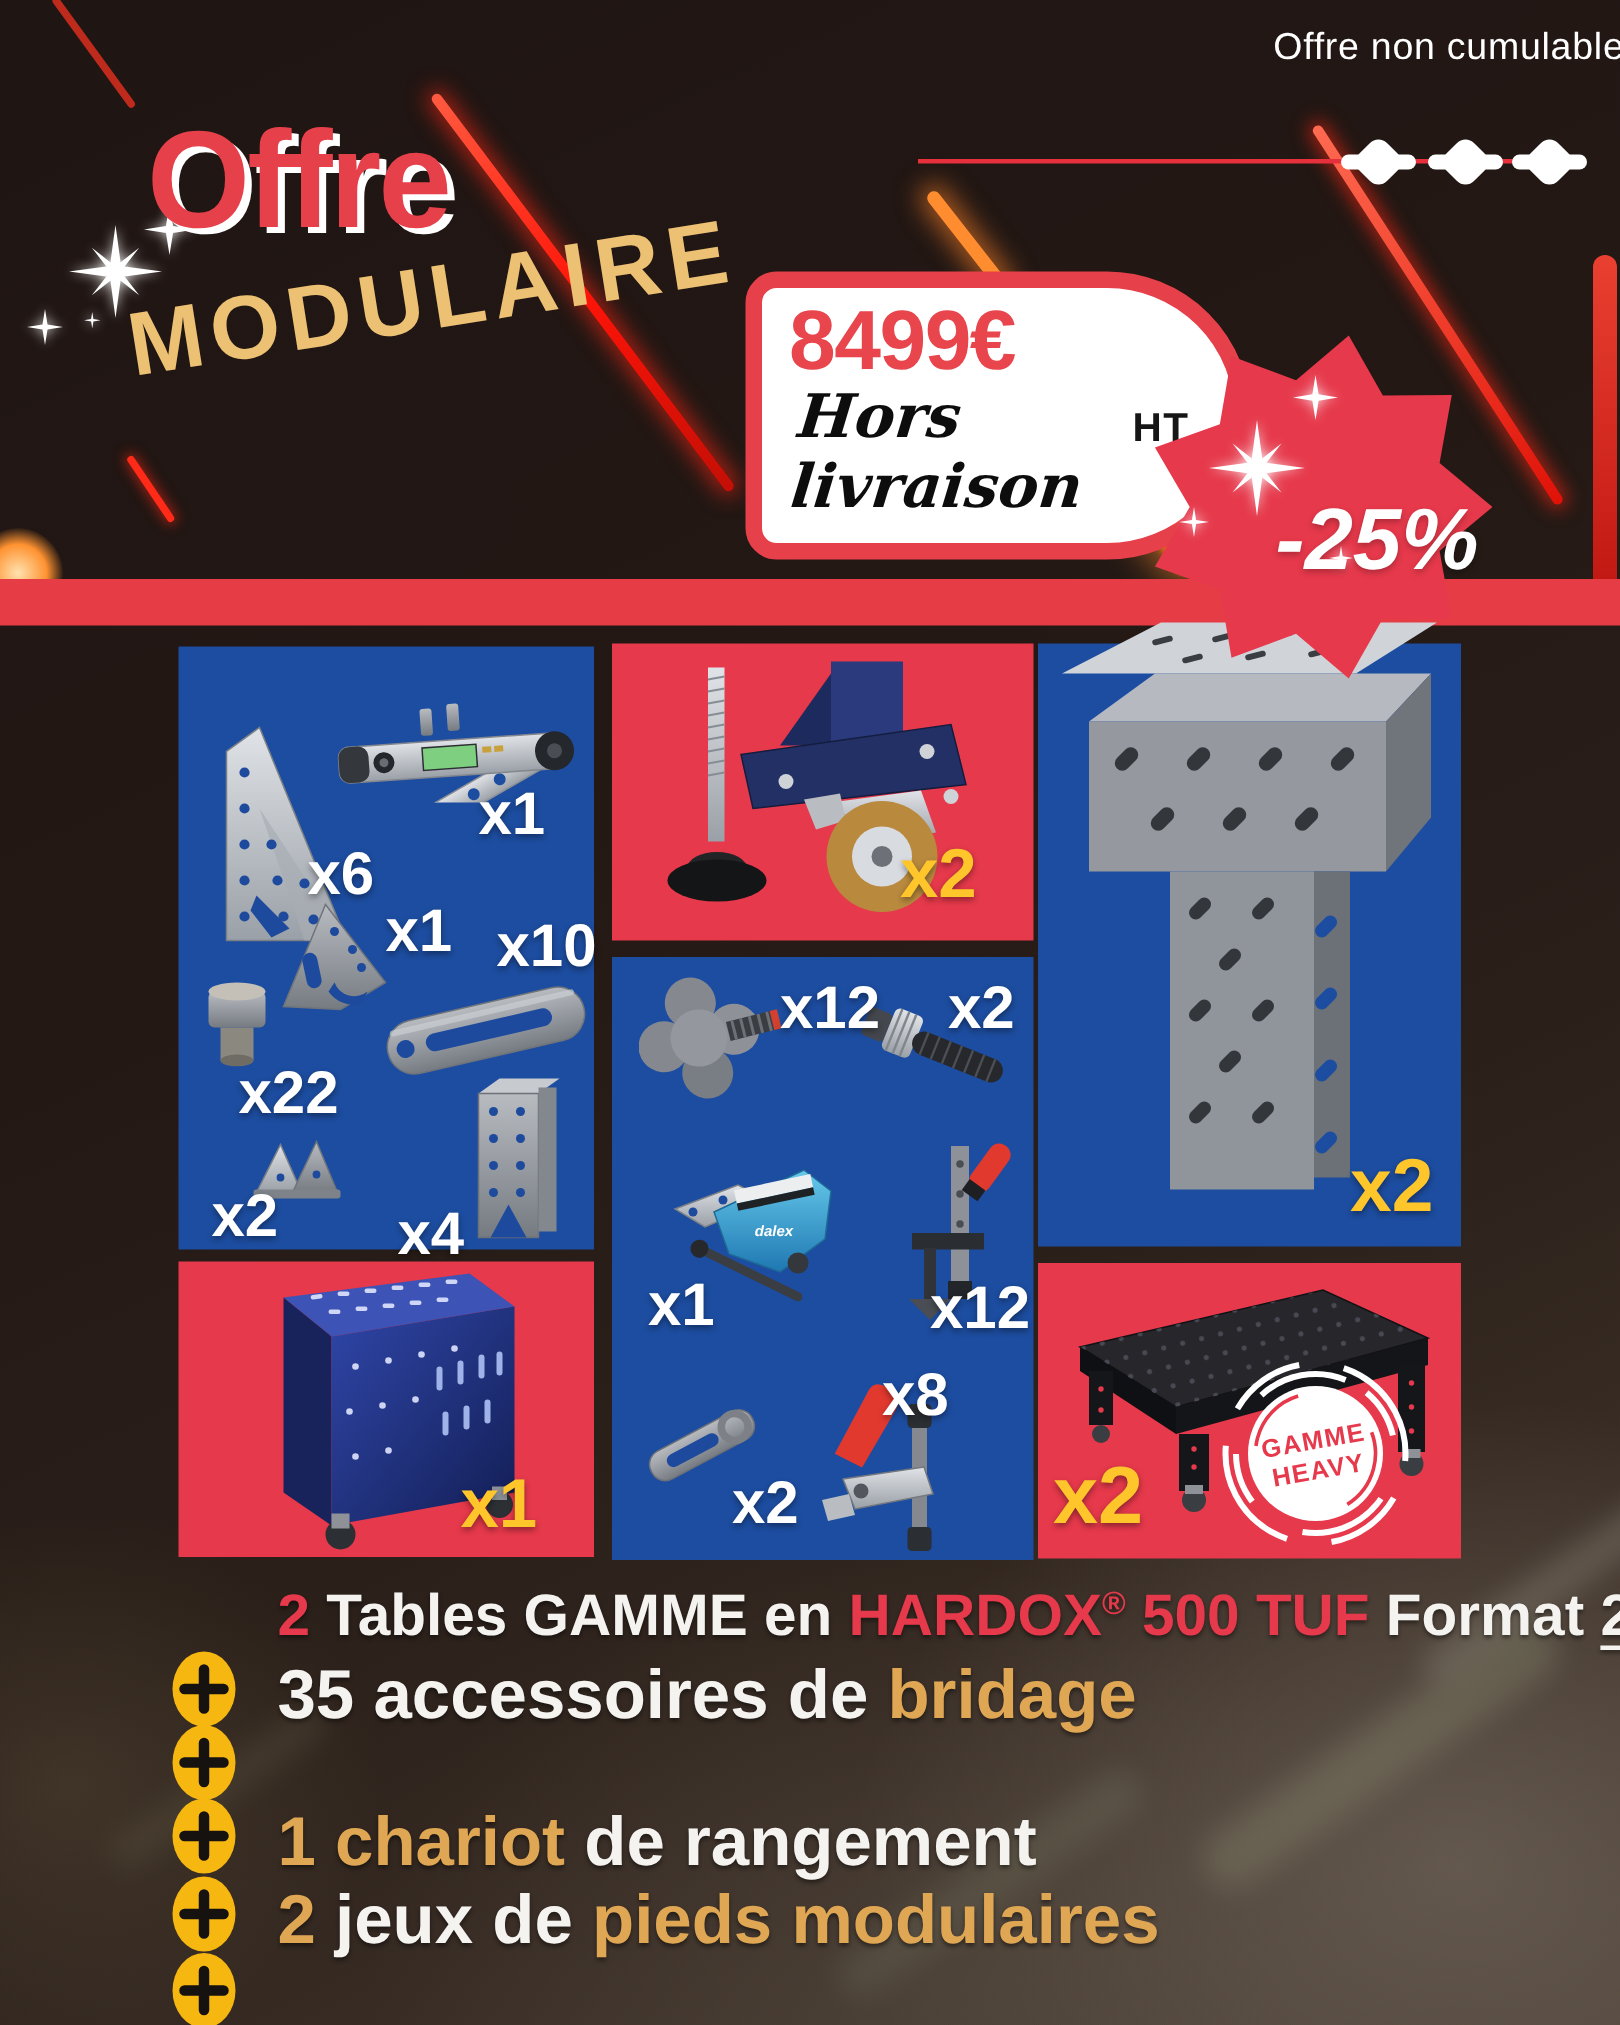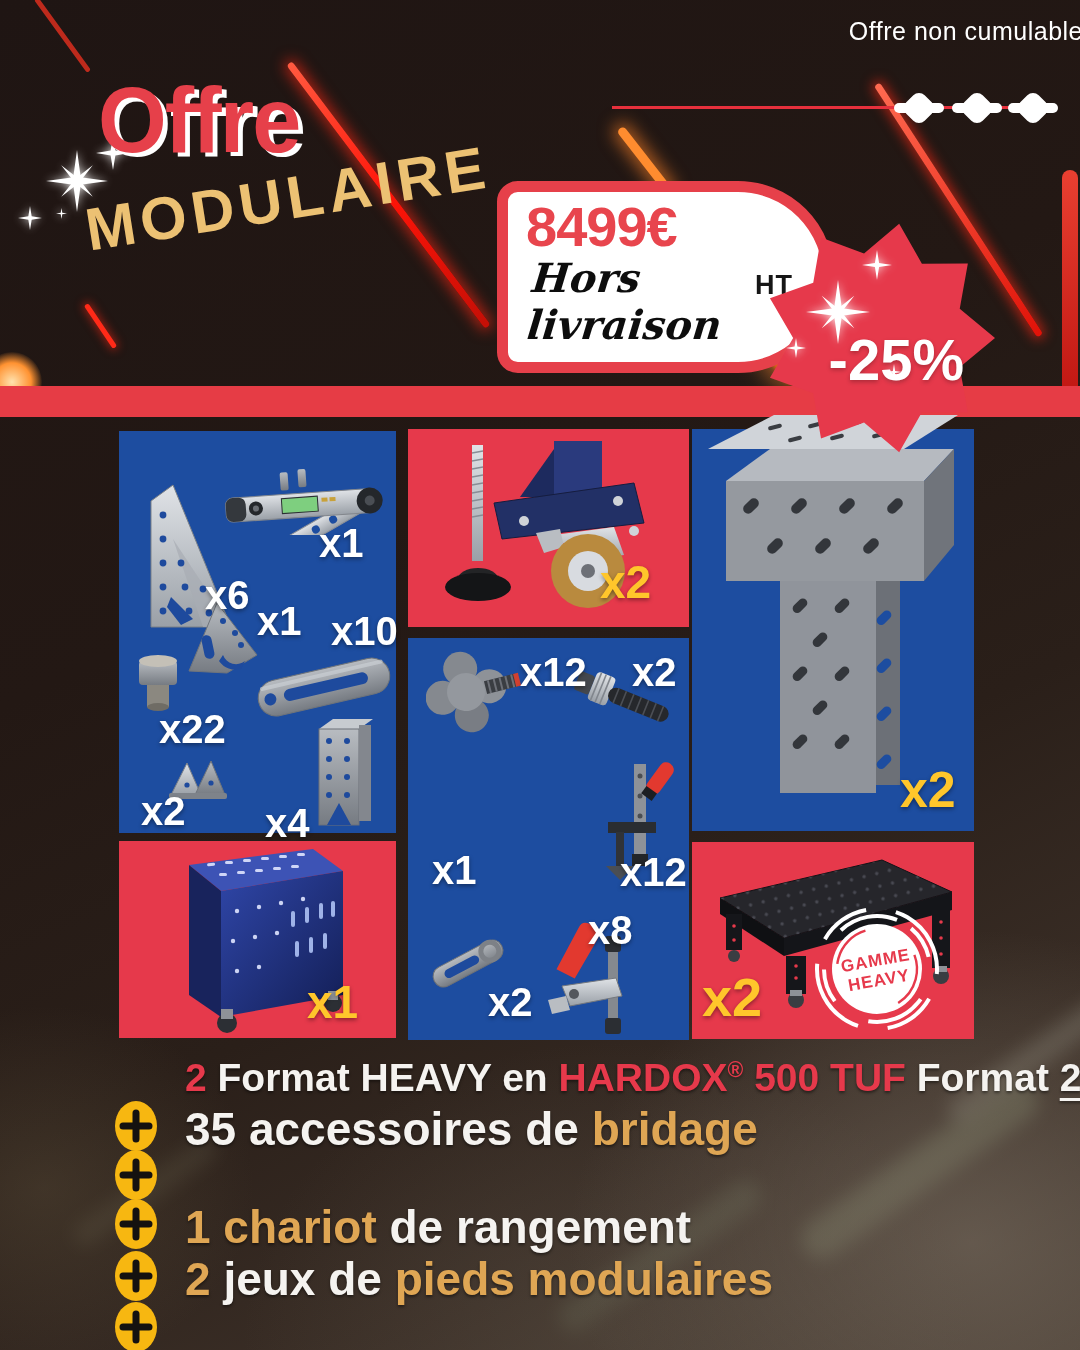--- a/index.html
+++ b/index.html
@@ -27,22 +27,22 @@
   .deco-dia .bar{position:absolute;left:0;top:11px;width:50px;height:10px;background:#fff;border-radius:5px;}
   .deco-dia .sq{position:absolute;left:12px;top:3px;width:26px;height:26px;background:#fff;border-radius:8px;transform:rotate(45deg);}
   
   .price-badge{position:absolute;left:497px;top:181px;width:337px;height:192px;background:#fff;
     border:11px solid #e6404a;border-radius:26px 120px 120px 26px;box-sizing:border-box;z-index:4;}
   .price-amount{position:absolute;left:18px;top:2px;font-size:56px;font-weight:900;color:#e8454d;letter-spacing:-1px;}
   .price-ht{position:absolute;right:30px;top:78px;font-size:27px;font-weight:800;color:#161616;letter-spacing:1px;}
   .price-note{position:absolute;left:22px;bottom:14px;font-size:40px;font-weight:700;font-style:italic;
     font-family:"DejaVu Serif",serif;color:#0d0d0d;transform:skewX(-6deg);}
   .starburst{position:absolute;left:763px;top:222px;width:232px;height:232px;z-index:5;}
-  .discount{position:absolute;left:800px;top:326px;width:164px;text-align:right;font-size:58px;font-weight:800;
-    color:#fff;z-index:6;text-shadow:0 2px 4px rgba(0,0,0,.25);}
+  .discount{position:absolute;left:836px;top:326px;width:164px;text-align:center;font-size:58px;font-weight:800;
+    color:#fff;z-index:6;text-shadow:0 2px 4px rgba(0,0,0,.25);font-style:italic;}
   .red-band{position:absolute;left:0;top:386px;width:1080px;height:31px;background:#e63c45;z-index:2;}
   
   .panel{position:absolute;z-index:3;}
   .panel.blue{background:#1d4da0;}
   .panel.red{background:#e6394b;}
   .item{position:absolute;}
   .cnt{position:absolute;font-weight:800;font-size:40px;color:#fff;line-height:1;
     text-shadow:0 2px 4px rgba(0,0,0,.40);}
   .cnt.yellow{color:#ffc62b;}
   .cnt.s46{font-size:46px;} .cnt.s50{font-size:50px;} .cnt.s54{font-size:54px;}
@@ -261,21 +261,21 @@
             <circle cx="36" cy="44" r="3"></circle>
           <circle cx="18" cy="62" r="3"></circle>
             <circle cx="36" cy="62" r="3"></circle>
           <circle cx="18" cy="80" r="3"></circle>
             <circle cx="36" cy="80" r="3"></circle>
           <polygon points="16,110 40,110 28,88"></polygon>
         </g>
       </svg>
     </div>
     <span class="cnt" style="left:200px;top:92px;">x1</span>
-    <span class="cnt" style="left:86px;top:132px;margin-top:12px;">x6</span>
+    <span class="cnt" style="left:86px;top:132px;">x6</span>
     <span class="cnt" style="left:138px;top:170px;">x1</span>
     <span class="cnt" style="left:212px;top:180px;">x10</span>
     <span class="cnt" style="left:40px;top:278px;">x22</span>
     <span class="cnt" style="left:146px;top:338px;margin-top:34px;">x4</span>
     <span class="cnt" style="left:22px;top:360px;">x2</span>
   </div>
 
   <div class="panel red" style="left:408px;top:429px;width:281px;height:198px;">
     <div class="item" style="left:28px;top:10px;width:226px;height:178px;">
       <svg viewBox="0 0 226 178" width="226" height="178">
@@ -392,20 +392,38 @@
           <g stroke="#4c4f55" stroke-width="1.6">
               <line x1="46" y1="26" x2="46" y2="42"></line>
               <line x1="54" y1="26" x2="54" y2="42"></line>
               <line x1="62" y1="26" x2="62" y2="42"></line>
               <line x1="70" y1="26" x2="70" y2="42"></line>
               <line x1="78" y1="26" x2="78" y2="42"></line>
               <line x1="86" y1="26" x2="86" y2="42"></line>
               <line x1="94" y1="26" x2="94" y2="42"></line>
             </g>
         </g>
+      </svg>
+    </div>
+    <div class="item" style="left:40px;top:112px;width:110px;height:126px;">
+      <svg viewBox="0 0 110 126" width="110" height="126">
+        <polygon points="2,56 44,40 64,50 22,68" fill="url(#mSteel)" stroke="#7d8288"></polygon>
+        <circle cx="14" cy="58" r="3" fill="#1e4a9d"></circle>
+          <circle cx="34" cy="50" r="3" fill="#1e4a9d"></circle>
+        <polygon points="28,58 88,30 106,44 102,76 72,98 38,86" fill="url(#mVise)" stroke="#1d6a96"></polygon>
+        <g transform="rotate(-12 68 44)">
+          <rect x="42" y="38" width="52" height="9" fill="#eceef0"></rect>
+          <rect x="42" y="47" width="52" height="5" fill="#1f2225"></rect>
+        </g>
+        <text x="68" y="74" font-size="10" font-style="italic" font-weight="bold" fill="#fff" text-anchor="middle">dalex</text>
+        <circle cx="84" cy="92" r="7" fill="#34383d"></circle>
+        <g transform="rotate(26 52 100)">
+            <rect x="12" y="96" width="78" height="6" rx="3" fill="#3a3d42"></rect>
+            <circle cx="14" cy="99" r="6" fill="#26282c"></circle>
+          </g>
       </svg>
     </div>
     <div class="item" style="left:196px;top:124px;width:72px;height:126px;">
       <svg viewBox="0 0 72 126" width="72" height="126">
         <rect x="30" y="2" width="12" height="90" fill="#8e9298"></rect>
         <circle cx="36" cy="14" r="2.5" fill="#4a4e53"></circle>
           <circle cx="36" cy="34" r="2.5" fill="#4a4e53"></circle>
           <circle cx="36" cy="54" r="2.5" fill="#4a4e53"></circle>
         <g transform="rotate(36 54 20)">
             <rect x="46" y="-2" width="15" height="36" rx="7" fill="#e2392f"></rect>
@@ -530,21 +548,21 @@
       <circle cx="65" cy="65" r="45" fill="#fff"></circle>
       <circle cx="65" cy="65" r="40" fill="none" stroke="#e6394b" stroke-width="2.4" stroke-dasharray="30 90 46 60" transform="rotate(15 65 65)"></circle>
       <g transform="rotate(-10 65 65)" fill="#e6394b" font-weight="bold" font-size="17" text-anchor="middle" letter-spacing="1">
         <text x="65" y="62">GAMME</text>
         <text x="65" y="82">HEAVY</text>
       </g>
     </svg>
     <span class="cnt yellow s54" style="left:10px;top:128px;">x2</span>
   </div>
 
-  <div class="footline"><span class="seg-red">2 </span><span class="seg-white">Format HEAVY en </span><span class="seg-red">HARDOX</span><sup class="seg-red">®</sup><span class="seg-red"> 500 TUF </span><span class="seg-white">Format </span><span class="seg-white seg-underline">2500 x 1250</span></div>
+  <div class="footline"><span class="seg-red">2 </span><span class="seg-white">Tables GAMME en </span><span class="seg-red">HARDOX</span><sup class="seg-red">®</sup><span class="seg-red"> 500 TUF </span><span class="seg-white">Format </span><span class="seg-white seg-underline">2500 x 1250</span></div>
 
   <svg class="plus-icon" style="top:1100px;" viewBox="0 0 44 52">
       <ellipse cx="22" cy="26" rx="21" ry="25" fill="#f7b711"></ellipse>
       <path d="M22 13v26M9 26h26" stroke="#151210" stroke-width="7" stroke-linecap="round"></path>
     </svg>
   <div class="bullet-row" style="top:1102px;"><span class="seg-white">35 accessoires de </span><span class="seg-gold">bridage</span></div>
 
   <svg class="plus-icon" style="top:1149px;" viewBox="0 0 44 52">
       <ellipse cx="22" cy="26" rx="21" ry="25" fill="#f7b711"></ellipse>
       <path d="M22 13v26M9 26h26" stroke="#151210" stroke-width="7" stroke-linecap="round"></path>

